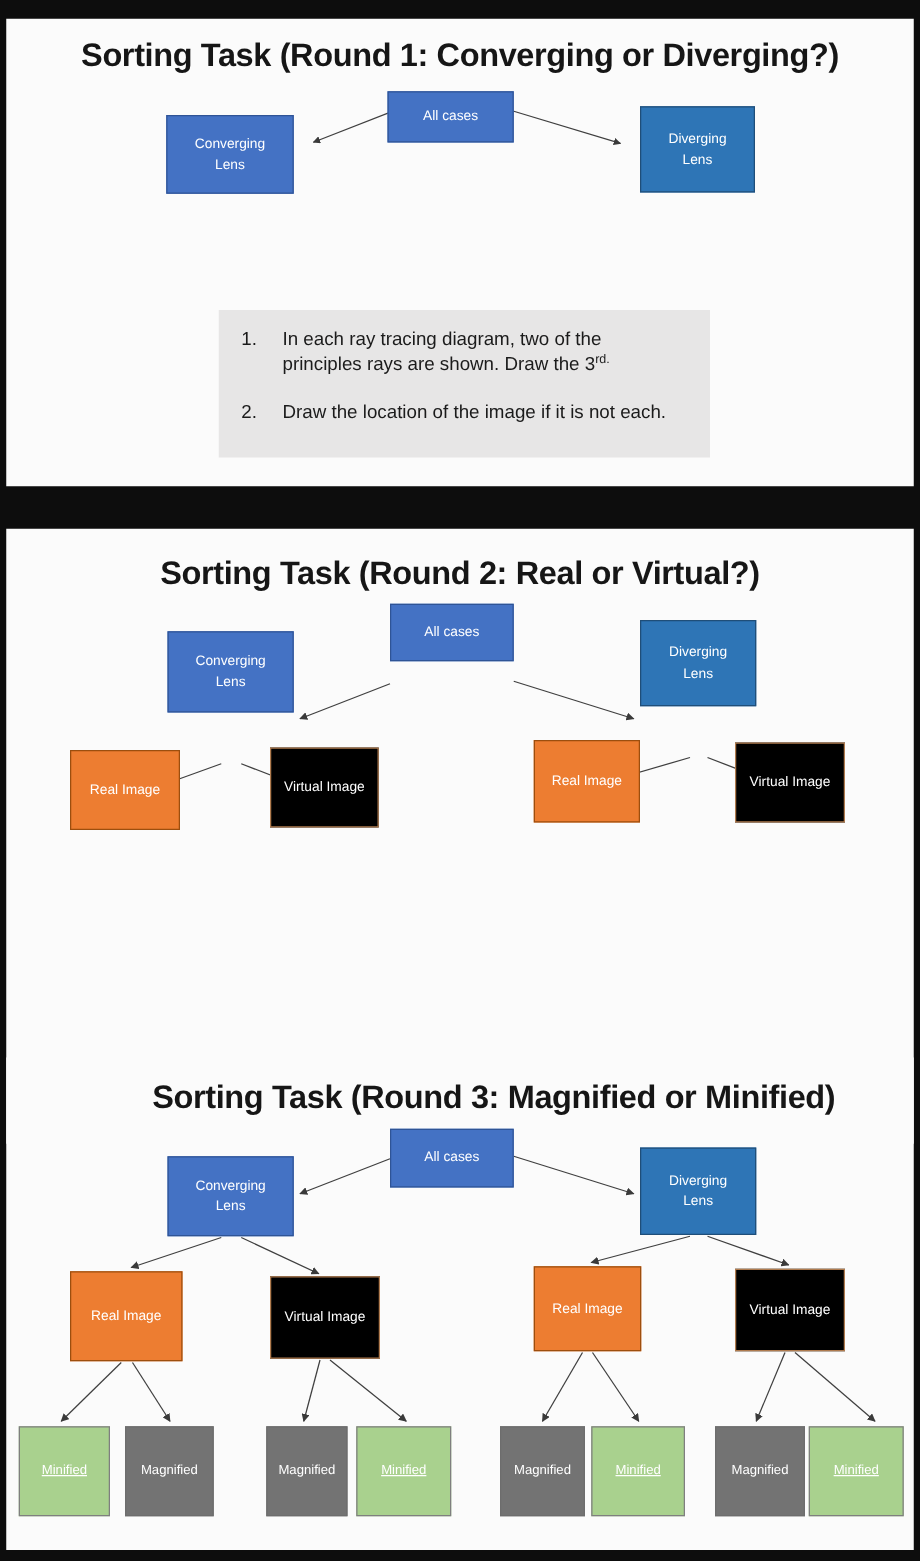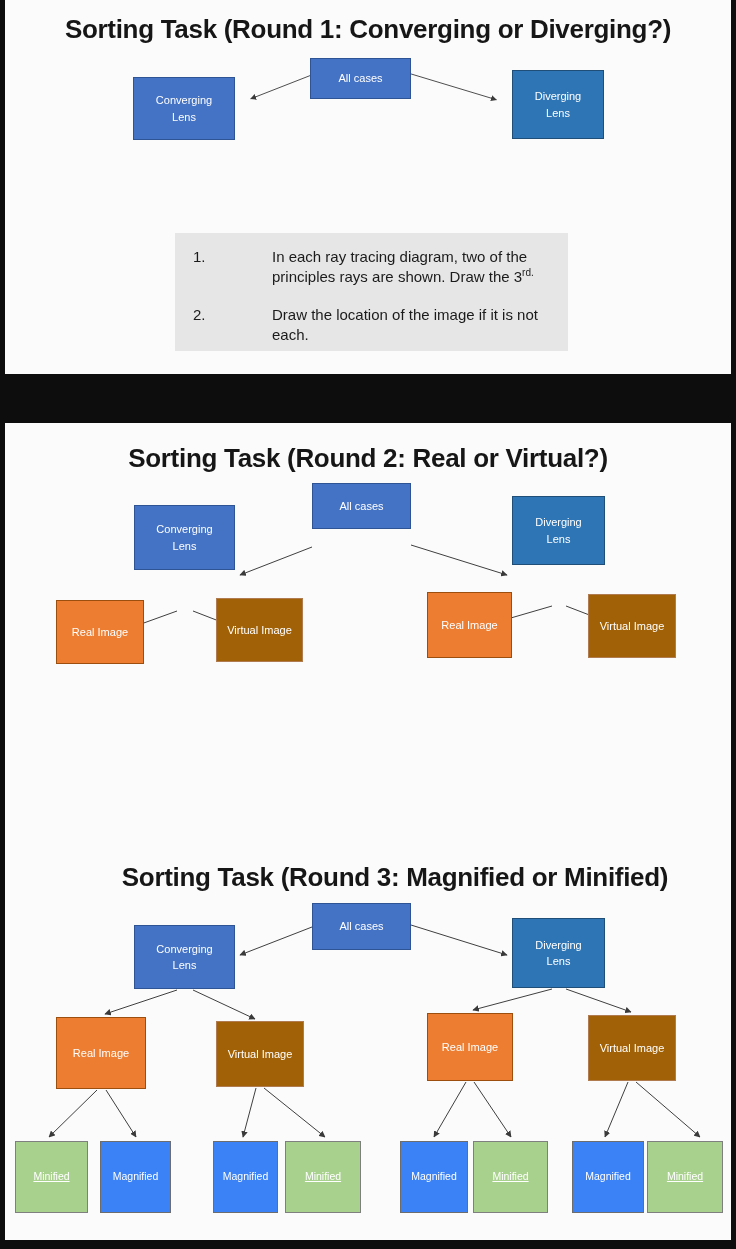--- a/index.html
+++ b/index.html
@@ -5,37 +5,37 @@
   * { margin:0; padding:0; box-sizing:border-box; }
   html,body { width:736px; height:1249px; }
   body { background:#0d0d0d; font-family:"Liberation Sans", sans-serif; position:relative; overflow:hidden; }
   .deck { position:absolute; inset:0; background:#0d0d0d; }
   .slide { position:absolute; left:5px; width:726px; background:#fbfbfb; }
   .slide-title { position:absolute; left:0; width:100%; text-align:center; font-size:26px; font-weight:600; color:#161616; letter-spacing:-0.3px; }
   .node { position:absolute; display:flex; align-items:center; justify-content:center; text-align:center; color:#ffffff; font-size:11px; line-height:1.5; }
   .blue      { background:#4472C4; border:1.5px solid #2F5496; padding:0 12px; }
   .blue-alt  { background:#2E75B6; border:1.5px solid #1F4E79; padding:16px 12px; }
   .orange    { background:#ED7D31; border:1px solid #9c4e0e; }
-  .peach     { background:#a16207; border:1px solid #b07b4e; }
-  .green-dark  { background:#3b82f6; border:1px solid #6d6d6d; font-size:10.5px; }
+  .peach     { background:#000000; border:1px solid #b07b4e; }
+  .green-dark  { background:#737373; border:1px solid #6d6d6d; font-size:10.5px; }
   .green-light { background:#A9D18E; border:1px solid #7f7f7f; font-size:10.5px;text-decoration:underline; }
   .arrows { position:absolute; left:0; top:0; width:100%; height:100%; pointer-events:none; }
   .arrows line { stroke:#3f3f3f; stroke-width:1; }
   .instructions { position:absolute; background:#E7E6E6; color:#1b1b1b; font-size:15px; padding:14px 22px 0 18px; }
   .instr-item { display:flex; margin-bottom:17px; }
   .instr-num { flex:0 0 33px; line-height:1.35; }
-  .instr-text { flex:1; line-height:1.35;margin-left:46px; }
+  .instr-text { flex:1; line-height:1.35; }
   sup { font-size:10px; line-height:0; }
 </style>
 </head>
 <body>
 
 <div class="deck">
 
-  <section class="slide" style="top:0; height:374px;">
+  <section class="slide" style="top:15px; height:374px;">
     <h2 class="slide-title" style="top:14px;">Sorting Task (Round 1: Converging or Diverging?)</h2>
 
     <svg class="arrows" viewBox="0 0 726 405">
       <defs>
         <marker id="ah1" viewBox="0 0 10 10" refX="9" refY="5" markerWidth="6.5" markerHeight="6.5" orient="auto">
           <path d="M0,0 L10,5 L0,10 z" fill="#3a3a3a"></path>
         </marker>
       </defs>
       <line x1="305" y1="80" x2="236" y2="107" marker-end="url(#ah1)"></line>
       <line x1="406" y1="79" x2="502" y2="108" marker-end="url(#ah1)"></line>

